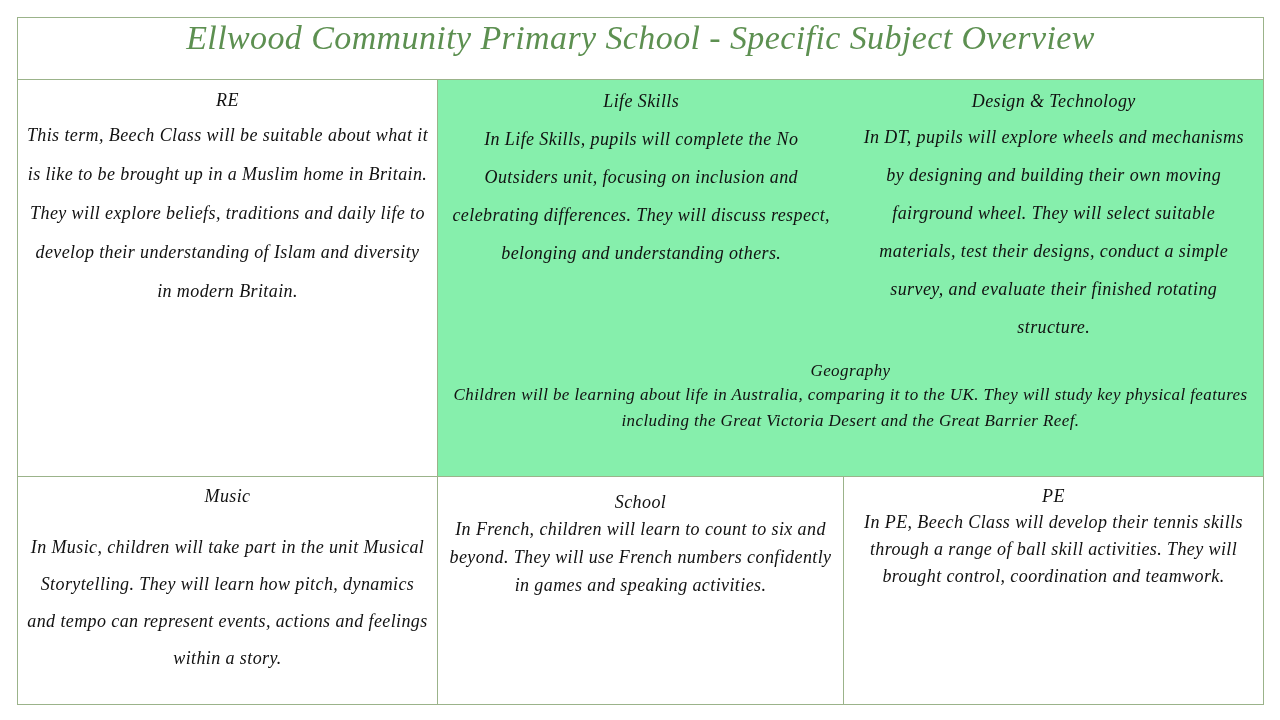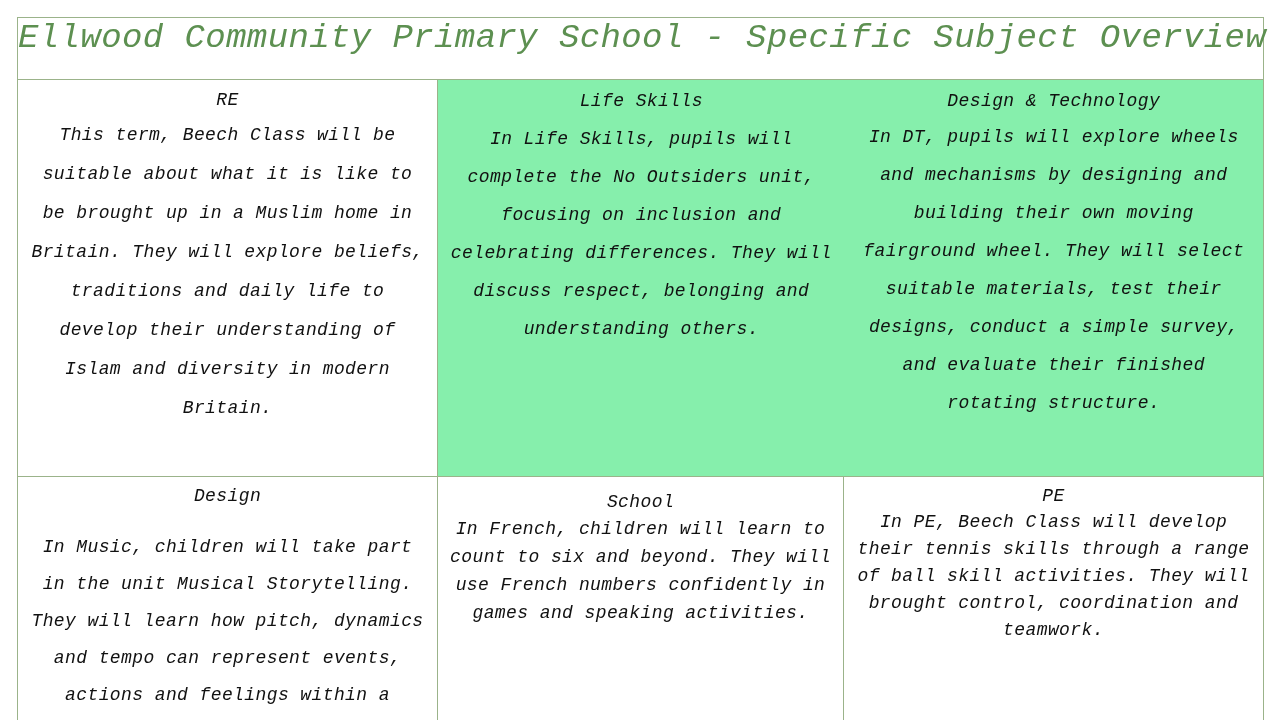--- a/index.html
+++ b/index.html
@@ -11,21 +11,21 @@
     height: 720px;
     overflow: hidden;
   }
   body {
     font-family: "Liberation Sans", sans-serif;
     -webkit-font-smoothing: antialiased;
   }
 
   
   .hand {
-    font-family: Liberation Mono, monospace;
+    font-family: Liberation Serif, serif;
     font-weight: 300;
     font-stretch: condensed;
     font-style: italic;
     letter-spacing: 0.4px;
   }
 
   #sheet {
     position: absolute;
     left: 17px;
     top: 17px;
@@ -172,30 +172,38 @@
                 </td>
 
                 <td class="dt">
                   <div class="cell-inner">
                     <div class="hand subject-head">Design &amp; Technology</div>
                     <div class="hand subject-body">In DT, pupils will explore wheels and mechanisms by designing and building their own moving fairground wheel. They will select suitable materials, test their designs, conduct a simple survey, and evaluate their finished rotating structure.</div>
                   </div>
                 </td>
               </tr>
 
+              <tr>
+                <td class="geography geo-span" colspan="2">
+                  <div class="cell-inner">
+                    <div class="hand subject-head">Geography</div>
+                    <div class="hand subject-body">Children will be learning about life in Australia, comparing it to the UK. They will study key physical features including the Great Victoria Desert and the Great Barrier Reef.</div>
+                  </div>
+                </td>
+              </tr>
             </tbody>
           </table>
         </td>
       </tr>
 
       <tr>
 
         <td class="music" style="height:227px;">
           <div class="cell-inner">
-            <div class="hand subject-head">Design</div>
+            <div class="hand subject-head">Music</div>
             <div class="hand subject-body"><span>In Music, children will take part in the unit </span><em>Musical Storytelling</em><span>. They will learn how pitch, dynamics and tempo can represent events, actions and feelings within a story.</span></div>
           </div>
         </td>
 
         <td class="french">
           <div class="cell-inner">
             <div class="hand subject-head">School</div>
             <div class="hand subject-body">In French, children will learn to count to six and beyond. They will use French numbers confidently in games and speaking activities.</div>
           </div>
         </td>

